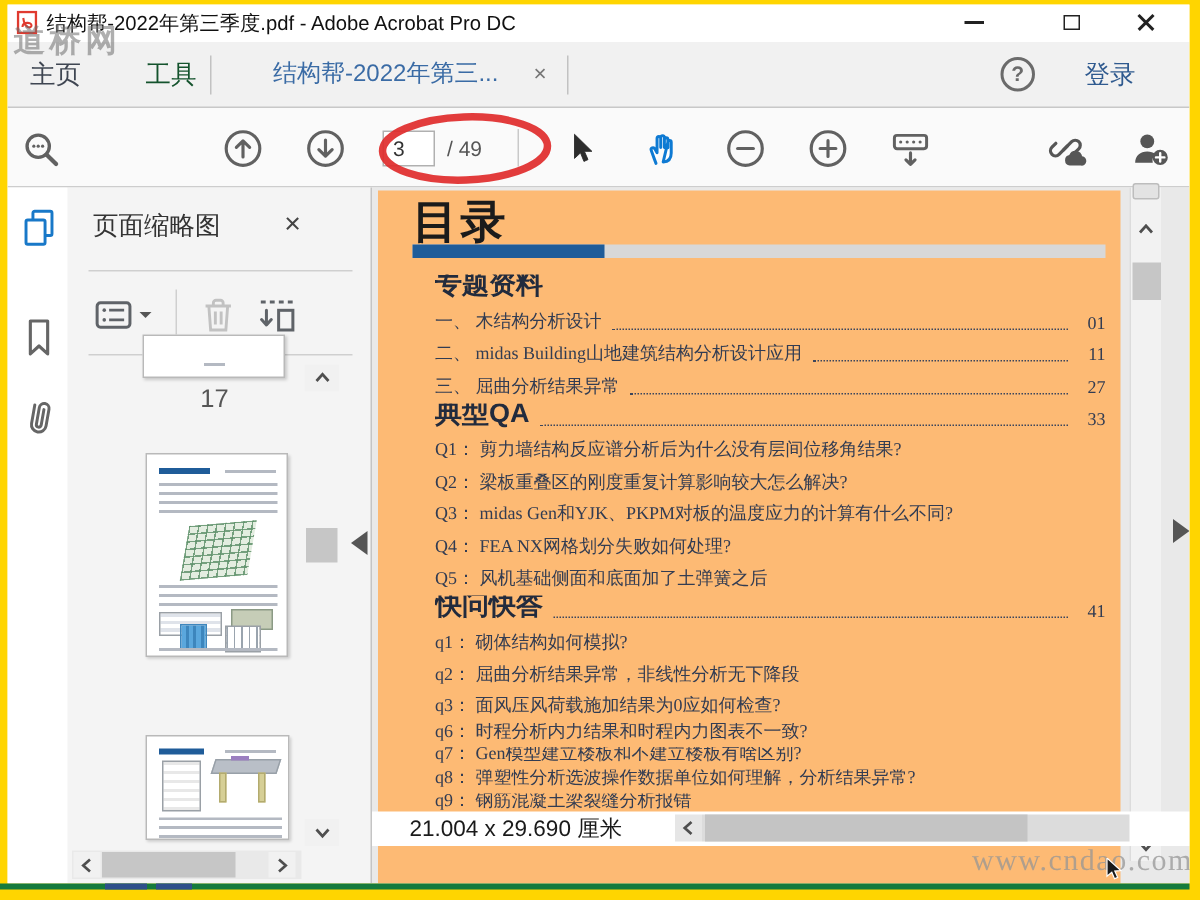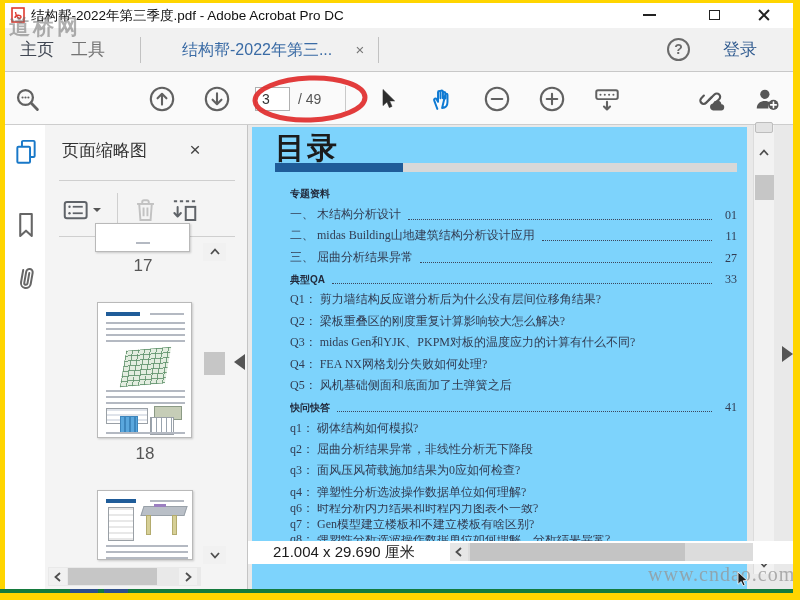--- a/index.html
+++ b/index.html
@@ -16,21 +16,21 @@
 .box-max{width:11px;height:10px;border:1.6px solid #222}
 .x-close{position:relative;width:14px;height:14px}
 .x-close i{position:absolute;left:0;top:6px;width:14px;height:1.8px;background:#222}
 .x-close i:first-child{transform:rotate(45deg)}.x-close i:last-child{transform:rotate(-45deg)}
 
 .wm-top{position:absolute;left:4px;top:10px;font-size:21px;font-weight:bold;letter-spacing:3px;color:rgba(110,110,110,.55);z-index:60}
 .wm-bot{position:absolute;left:400px;top:438px;font-size:20px;font-family:"Liberation Serif",serif;color:rgba(150,150,150,.75);letter-spacing:1px;z-index:40;white-space:nowrap}
 
 .tabbar{position:absolute;left:0;top:25px;width:100%;height:44px;background:#f1f1f1;border-bottom:1px solid #c8c8c8}
 .tab-home{position:absolute;left:3px;top:0;width:58px;height:44px;line-height:44px;text-align:center;font-size:17px;color:#3f4652}
-.tab-tools{position:absolute;left:66px;top:0;width:60px;height:44px;line-height:44px;text-align:left;font-size:17px;color:#737373}
+.tab-tools{position:absolute;left:66px;top:0;width:60px;height:44px;line-height:44px;text-align:right;font-size:17px;color:#14532d}
 .tab-sep{position:absolute;top:9px;width:1px;height:26px;background:#c2c2c2}
 .doc-tab{position:absolute;left:140px;top:0;width:233px;height:44px}
 .doc-tab-label{position:absolute;left:37px;top:0;height:44px;line-height:44px;font-size:16px;color:#3a6ba5;white-space:nowrap}
 .doc-tab-x{position:absolute;left:205px;top:12px;width:20px;height:20px;line-height:20px;text-align:center;font-size:15px;color:#777}
 .help-btn{position:absolute;left:662px;top:10px;width:23px;height:23px;border:2px solid #6b6b6b;border-radius:50%;line-height:19px;text-align:center;font-size:14px;font-weight:bold;color:#6b6b6b}
 .signin{position:absolute;left:718px;top:0;height:44px;line-height:44px;font-size:17px;color:#2f5a8f}
 
 .toolbar{position:absolute;left:0;top:69px;width:100%;height:53px;background:#fafafa;border-bottom:1px solid #cdcdcd}
 .tbtn{position:absolute;top:13px;width:28px;height:28px;display:flex;align-items:center;justify-content:center}
 .tb-sep{position:absolute;left:340px;top:14px;width:1px;height:25px;background:#c9c9c9}
@@ -60,28 +60,28 @@
  transform:skewY(-5deg) skewX(-10deg)}
 .t-box{position:absolute;border:1px solid #9aa0a6;background:#fff}
 
 .sb-btn{position:absolute;display:flex;align-items:center;justify-content:center;background:#f1f1f1}
 .sb-thumb{position:absolute;background:#c6c6c6}
 .sb-track{position:absolute;background:#e9e9e9}
 .collapse-l{position:absolute;left:189px;top:229px;width:0;height:0;border:8px solid transparent;border-right:11px solid #555;border-left:none}
 .collapse-r{position:absolute;left:534px;top:221px;width:0;height:0;border:8px solid transparent;border-left:11px solid #555;border-right:none}
 
 .docarea{position:absolute;left:243px;top:0;width:545px;height:100%;background:#e9e9e9}
-.page{position:absolute;left:4px;top:2px;width:495px;height:462px;background:#7dd3fc;overflow:hidden}
+.page{position:absolute;left:4px;top:2px;width:495px;height:462px;background:#fdba74;overflow:hidden}
 .toc-title{position:absolute;left:23px;top:1px;font-size:30px;font-weight:bold;color:#1b1b1b;letter-spacing:2px}
 .toc-bar{position:absolute;left:23px;top:36px;width:462px;height:9px;background:#d8d8d8}
 .toc-bar i{display:block;width:128px;height:9px;background:#1f5c99}
 .toc-rows{position:absolute;left:38px;top:56px;width:447px}
 .trow{display:flex;align-items:flex-end;height:21.4px;padding-bottom:3px;font-family:"Liberation Serif",serif;font-size:12px;color:#323c52;white-space:nowrap;overflow:hidden}
 .trow.tight{height:15.5px;padding-bottom:2px}
-.trow .hd{font-family:"Liberation Sans",sans-serif;font-weight:bold;font-size:10px;color:#222b3d}
+.trow .hd{font-family:"Liberation Sans",sans-serif;font-weight:bold;font-size:18px;color:#222b3d}
 .leader{flex:1;border-bottom:1.6px dotted #3c465c;margin:0 3px 3px 7px;min-width:10px}
 .tpage{width:22px;text-align:right}
 
 .vscroll{position:absolute;left:505px;top:0;width:21px;height:449px;background:#f2f2f2;border-left:1px solid #dcdcdc}
 .vs-handle{position:absolute;left:507px;top:-3px;width:18px;height:11px;background:#e3e3e3;border:1px solid #bdbdbd;border-radius:2px}
 .statusbar{position:absolute;left:0;top:416px;width:545px;height:23px;background:#fff}
 .dims{position:absolute;left:25px;top:2px;font-size:15px;color:#1a1a1a;white-space:nowrap}
 .cursor-svg{position:absolute;left:489px;top:447px;z-index:45}
 
 .greenline{position:absolute;left:0;top:589px;width:793px;height:4px;background:#147a3d}
@@ -279,21 +279,20 @@
         <div class="t-lines" style="left:52px;top:10px;width:34px;height:3px"></div>
         <div class="t-lines" style="left:8px;top:19px;width:79px;height:23px"></div>
         <div class="t-build" style="left:25px;top:46px;width:45px;height:36px"></div>
         <div class="t-lines" style="left:8px;top:87px;width:79px;height:16px"></div>
         <div class="t-box" style="left:8px;top:105px;width:42px;height:16px;background:repeating-linear-gradient(#dfe3ea 0 2px,#fff 2px 5px)"></div>
         <div class="t-box" style="left:56px;top:103px;width:28px;height:14px;background:#c6cdb7;border-color:#8b9a85"></div>
         <div class="t-box" style="left:22px;top:113px;width:18px;height:17px;background:repeating-linear-gradient(90deg,#5aa7dd 0 3px,#3d86bd 3px 5px);border-color:#3d86bd"></div>
         <div class="t-box" style="left:52px;top:114px;width:24px;height:18px;background:repeating-linear-gradient(90deg,#9aa4ae 0 1px,#fff 1px 5px),repeating-linear-gradient(#9aa4ae 0 1px,#fff 1px 5px)"></div>
         <div class="t-lines" style="left:8px;top:129px;width:79px;height:5px"></div>
       </div>
-      <div class="thumb-label" style="left:52px;top:319px">18</div>
 
       <div class="thumb" style="left:52px;top:365px;width:96px;height:70px">
         <div class="t-bluebar" style="left:8px;top:8px;width:30px;height:4px"></div>
         <div class="t-lines" style="left:52px;top:9px;width:34px;height:3px"></div>
         <div class="t-box" style="left:10px;top:16px;width:26px;height:34px;background:repeating-linear-gradient(#e8e8e8 0 2px,#fff 2px 6px)"></div>
         <div class="t-box" style="left:44px;top:15px;width:44px;height:10px;background:#b9bfc7;border-color:#98a0a8;transform:skewX(-18deg)"></div>
         <div class="t-box" style="left:48px;top:24px;width:5px;height:20px;background:#d6cf96;border-color:#b3ab6e"></div>
         <div class="t-box" style="left:74px;top:24px;width:5px;height:20px;background:#d6cf96;border-color:#b3ab6e"></div>
         <div class="t-bluebar" style="left:56px;top:13px;width:12px;height:3px;background:#9b7fc0"></div>
         <div class="t-lines" style="left:8px;top:54px;width:82px;height:14px"></div>
@@ -379,23 +378,20 @@
               </div>
           <div class="trow">
                 <span>q1： 砌体结构如何模拟?</span>
               </div>
           <div class="trow">
                 <span>q2： 屈曲分析结果异常，非线性分析无下降段</span>
               </div>
           <div class="trow">
                 <span>q3： 面风压风荷载施加结果为0应如何检查?</span>
               </div>
-          <div class="trow">
-                <span>q4： 弹塑性分析选波操作数据单位如何理解?</span>
-              </div>
           <div class="trow tight">
                 <span>q6： 时程分析内力结果和时程内力图表不一致?</span>
               </div>
           <div class="trow tight">
                 <span>q7： Gen模型建立楼板和不建立楼板有啥区别?</span>
               </div>
           <div class="trow tight">
                 <span>q8： 弹塑性分析选波操作数据单位如何理解，分析结果异常?</span>
               </div>
           <div class="trow tight">

